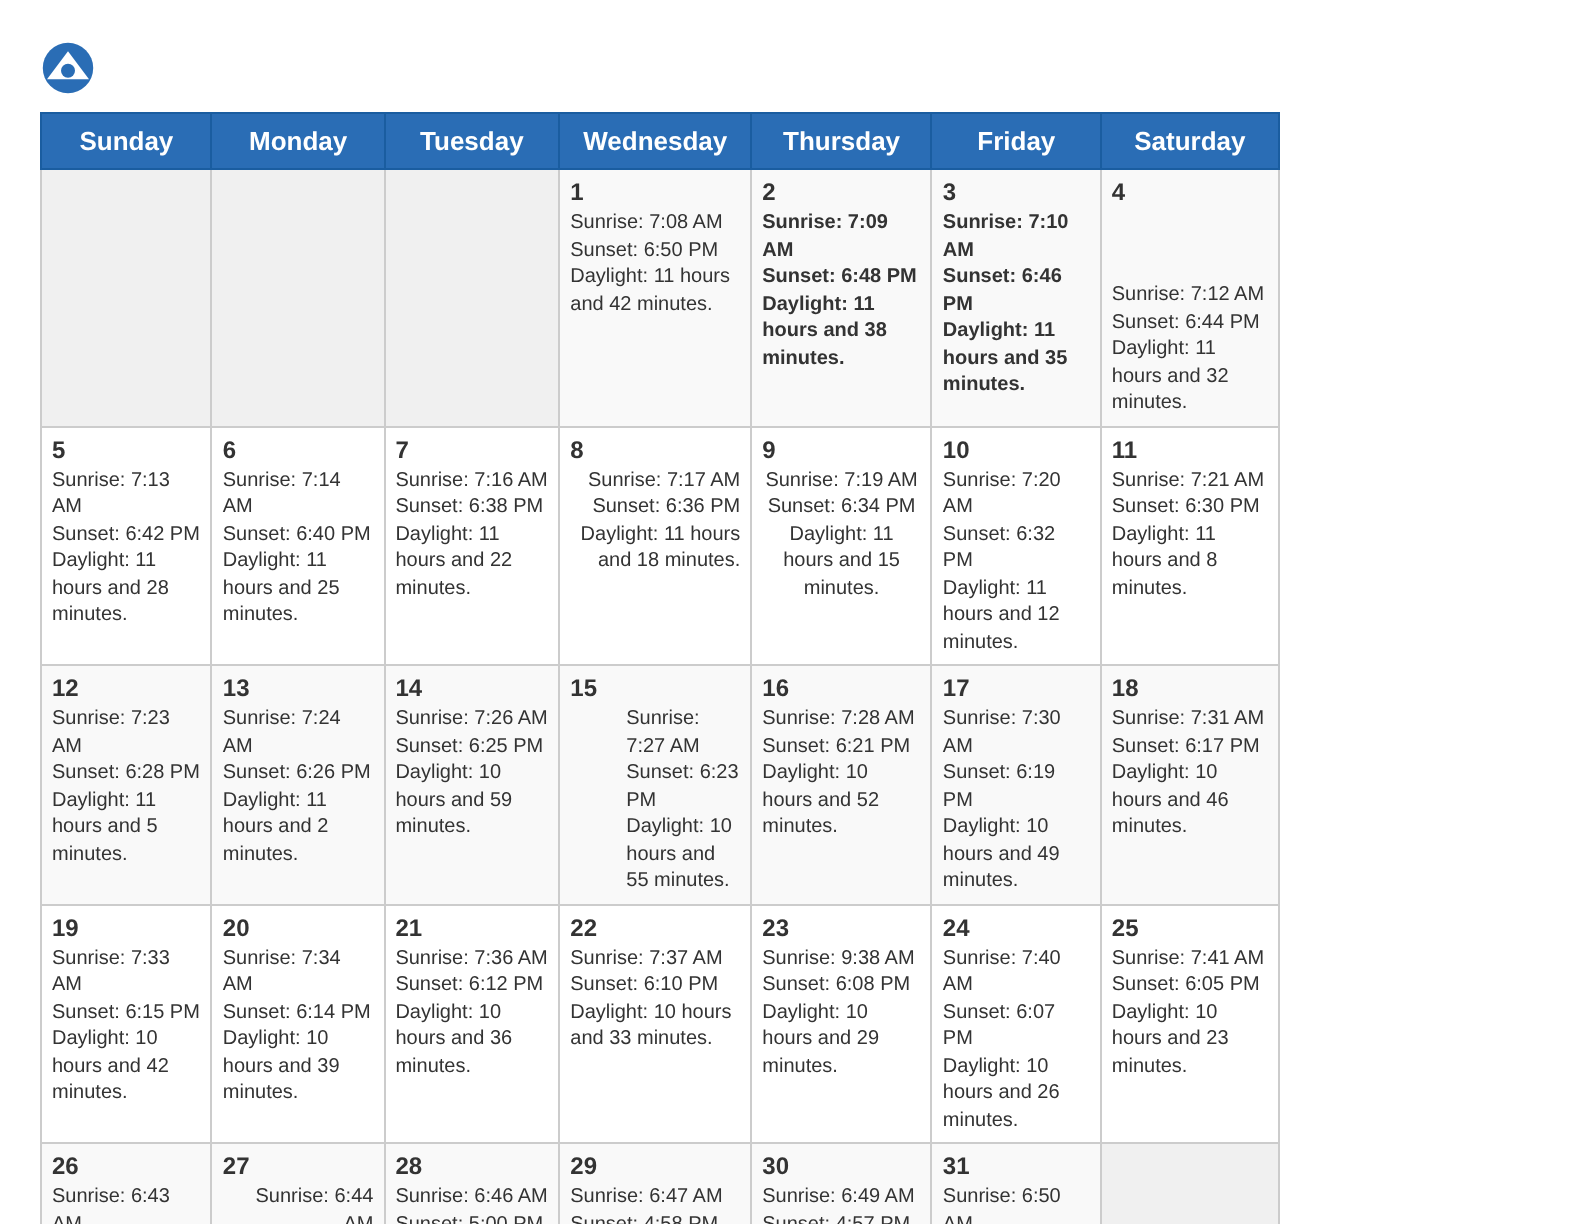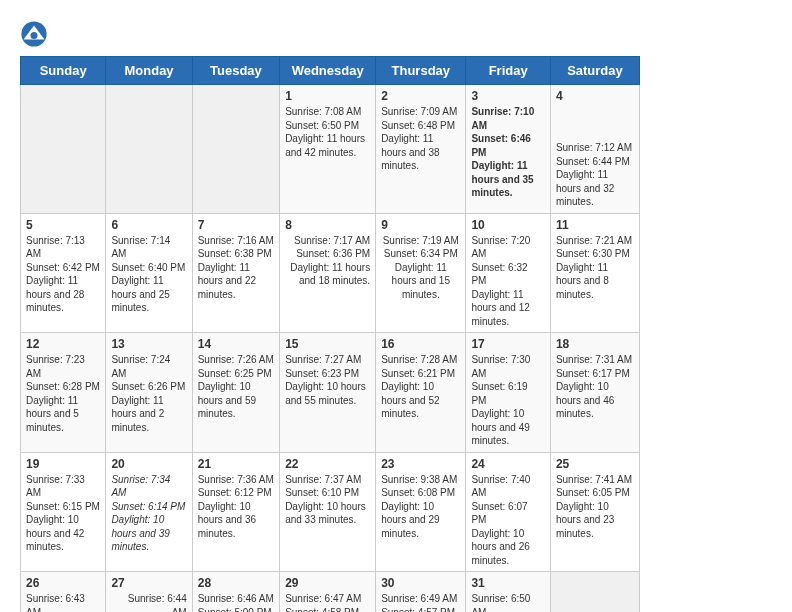--- a/index.html
+++ b/index.html
@@ -141,21 +141,21 @@
           <td class="empty-cell"></td>
           <td class="empty-cell"></td>
           <td>
             <span class="day-number">1</span>
             <div class="day-info" style="white-space: pre-line;">Sunrise: 7:08 AM
 Sunset: 6:50 PM
 Daylight: 11 hours and 42 minutes.</div>
           </td>
           <td>
             <span class="day-number">2</span>
-            <div class="day-info" style="white-space: pre-line;">Sunrise: 7:09 AM
+            <div class="day-info" style="white-space: pre-line; font-weight: bold;">Sunrise: 7:09 AM
 Sunset: 6:48 PM
 Daylight: 11 hours and 38 minutes.</div>
           </td>
           <td>
             <span class="day-number">3</span>
             <div class="day-info" style="white-space: pre-line; font-weight: bold;">Sunrise: 7:10 AM
 Sunset: 6:46 PM
 Daylight: 11 hours and 35 minutes.</div>
           </td>
           <td>
@@ -223,21 +223,21 @@
 Daylight: 11 hours and 2 minutes.</div>
           </td>
           <td>
             <span class="day-number">14</span>
             <div class="day-info" style="white-space: pre-line;">Sunrise: 7:26 AM
 Sunset: 6:25 PM
 Daylight: 10 hours and 59 minutes.</div>
           </td>
           <td>
             <span class="day-number">15</span>
-            <div class="day-info" style="white-space: pre-line;">Sunrise: 7:27 AM
+            <div class="day-info" style="white-space: pre-line; margin-left: 28px;">Sunrise: 7:27 AM
 Sunset: 6:23 PM
 Daylight: 10 hours and 55 minutes.</div>
           </td>
           <td>
             <span class="day-number">16</span>
             <div class="day-info" style="white-space: pre-line;">Sunrise: 7:28 AM
 Sunset: 6:21 PM
 Daylight: 10 hours and 52 minutes.</div>
           </td>
           <td>
@@ -255,21 +255,21 @@
         </tr>
         <tr>
           <td>
             <span class="day-number">19</span>
             <div class="day-info" style="white-space: pre-line;">Sunrise: 7:33 AM
 Sunset: 6:15 PM
 Daylight: 10 hours and 42 minutes.</div>
           </td>
           <td>
             <span class="day-number">20</span>
-            <div class="day-info" style="white-space: pre-line; font-style: italic;">Sunrise: 7:34 AM
+            <div class="day-info" style="white-space: pre-line;">Sunrise: 7:34 AM
 Sunset: 6:14 PM
 Daylight: 10 hours and 39 minutes.</div>
           </td>
           <td>
             <span class="day-number">21</span>
             <div class="day-info" style="white-space: pre-line;">Sunrise: 7:36 AM
 Sunset: 6:12 PM
 Daylight: 10 hours and 36 minutes.</div>
           </td>
           <td>

